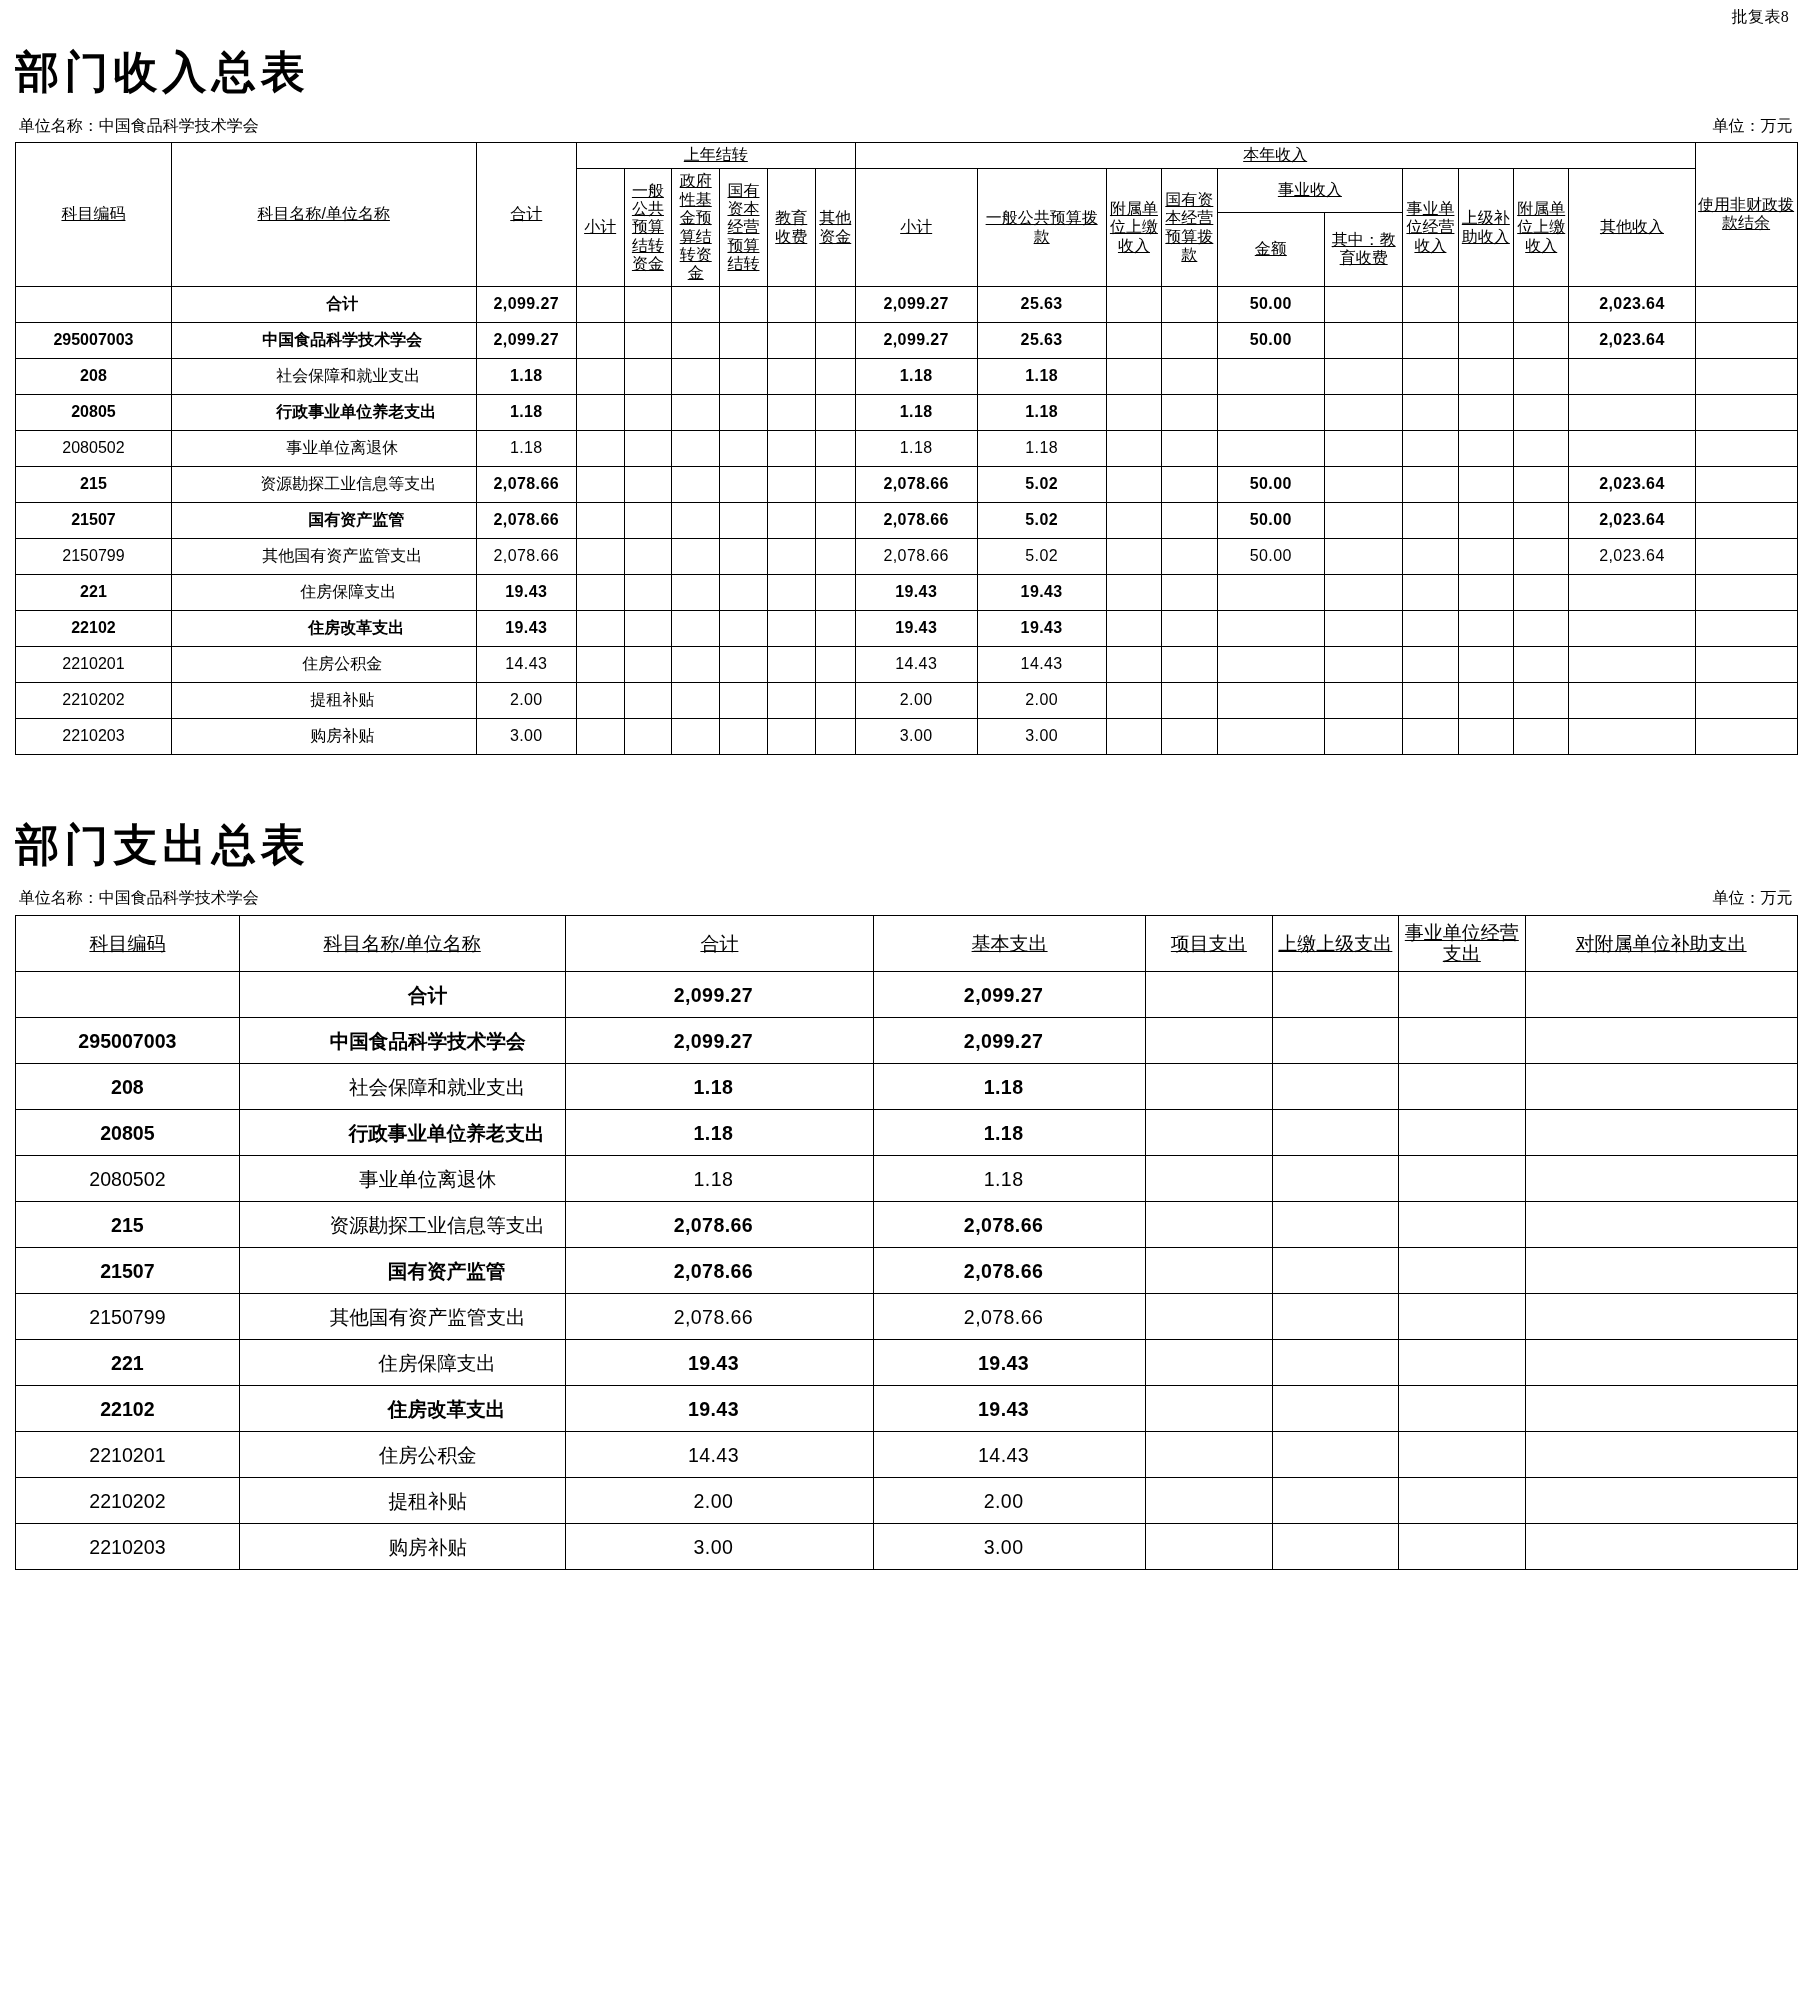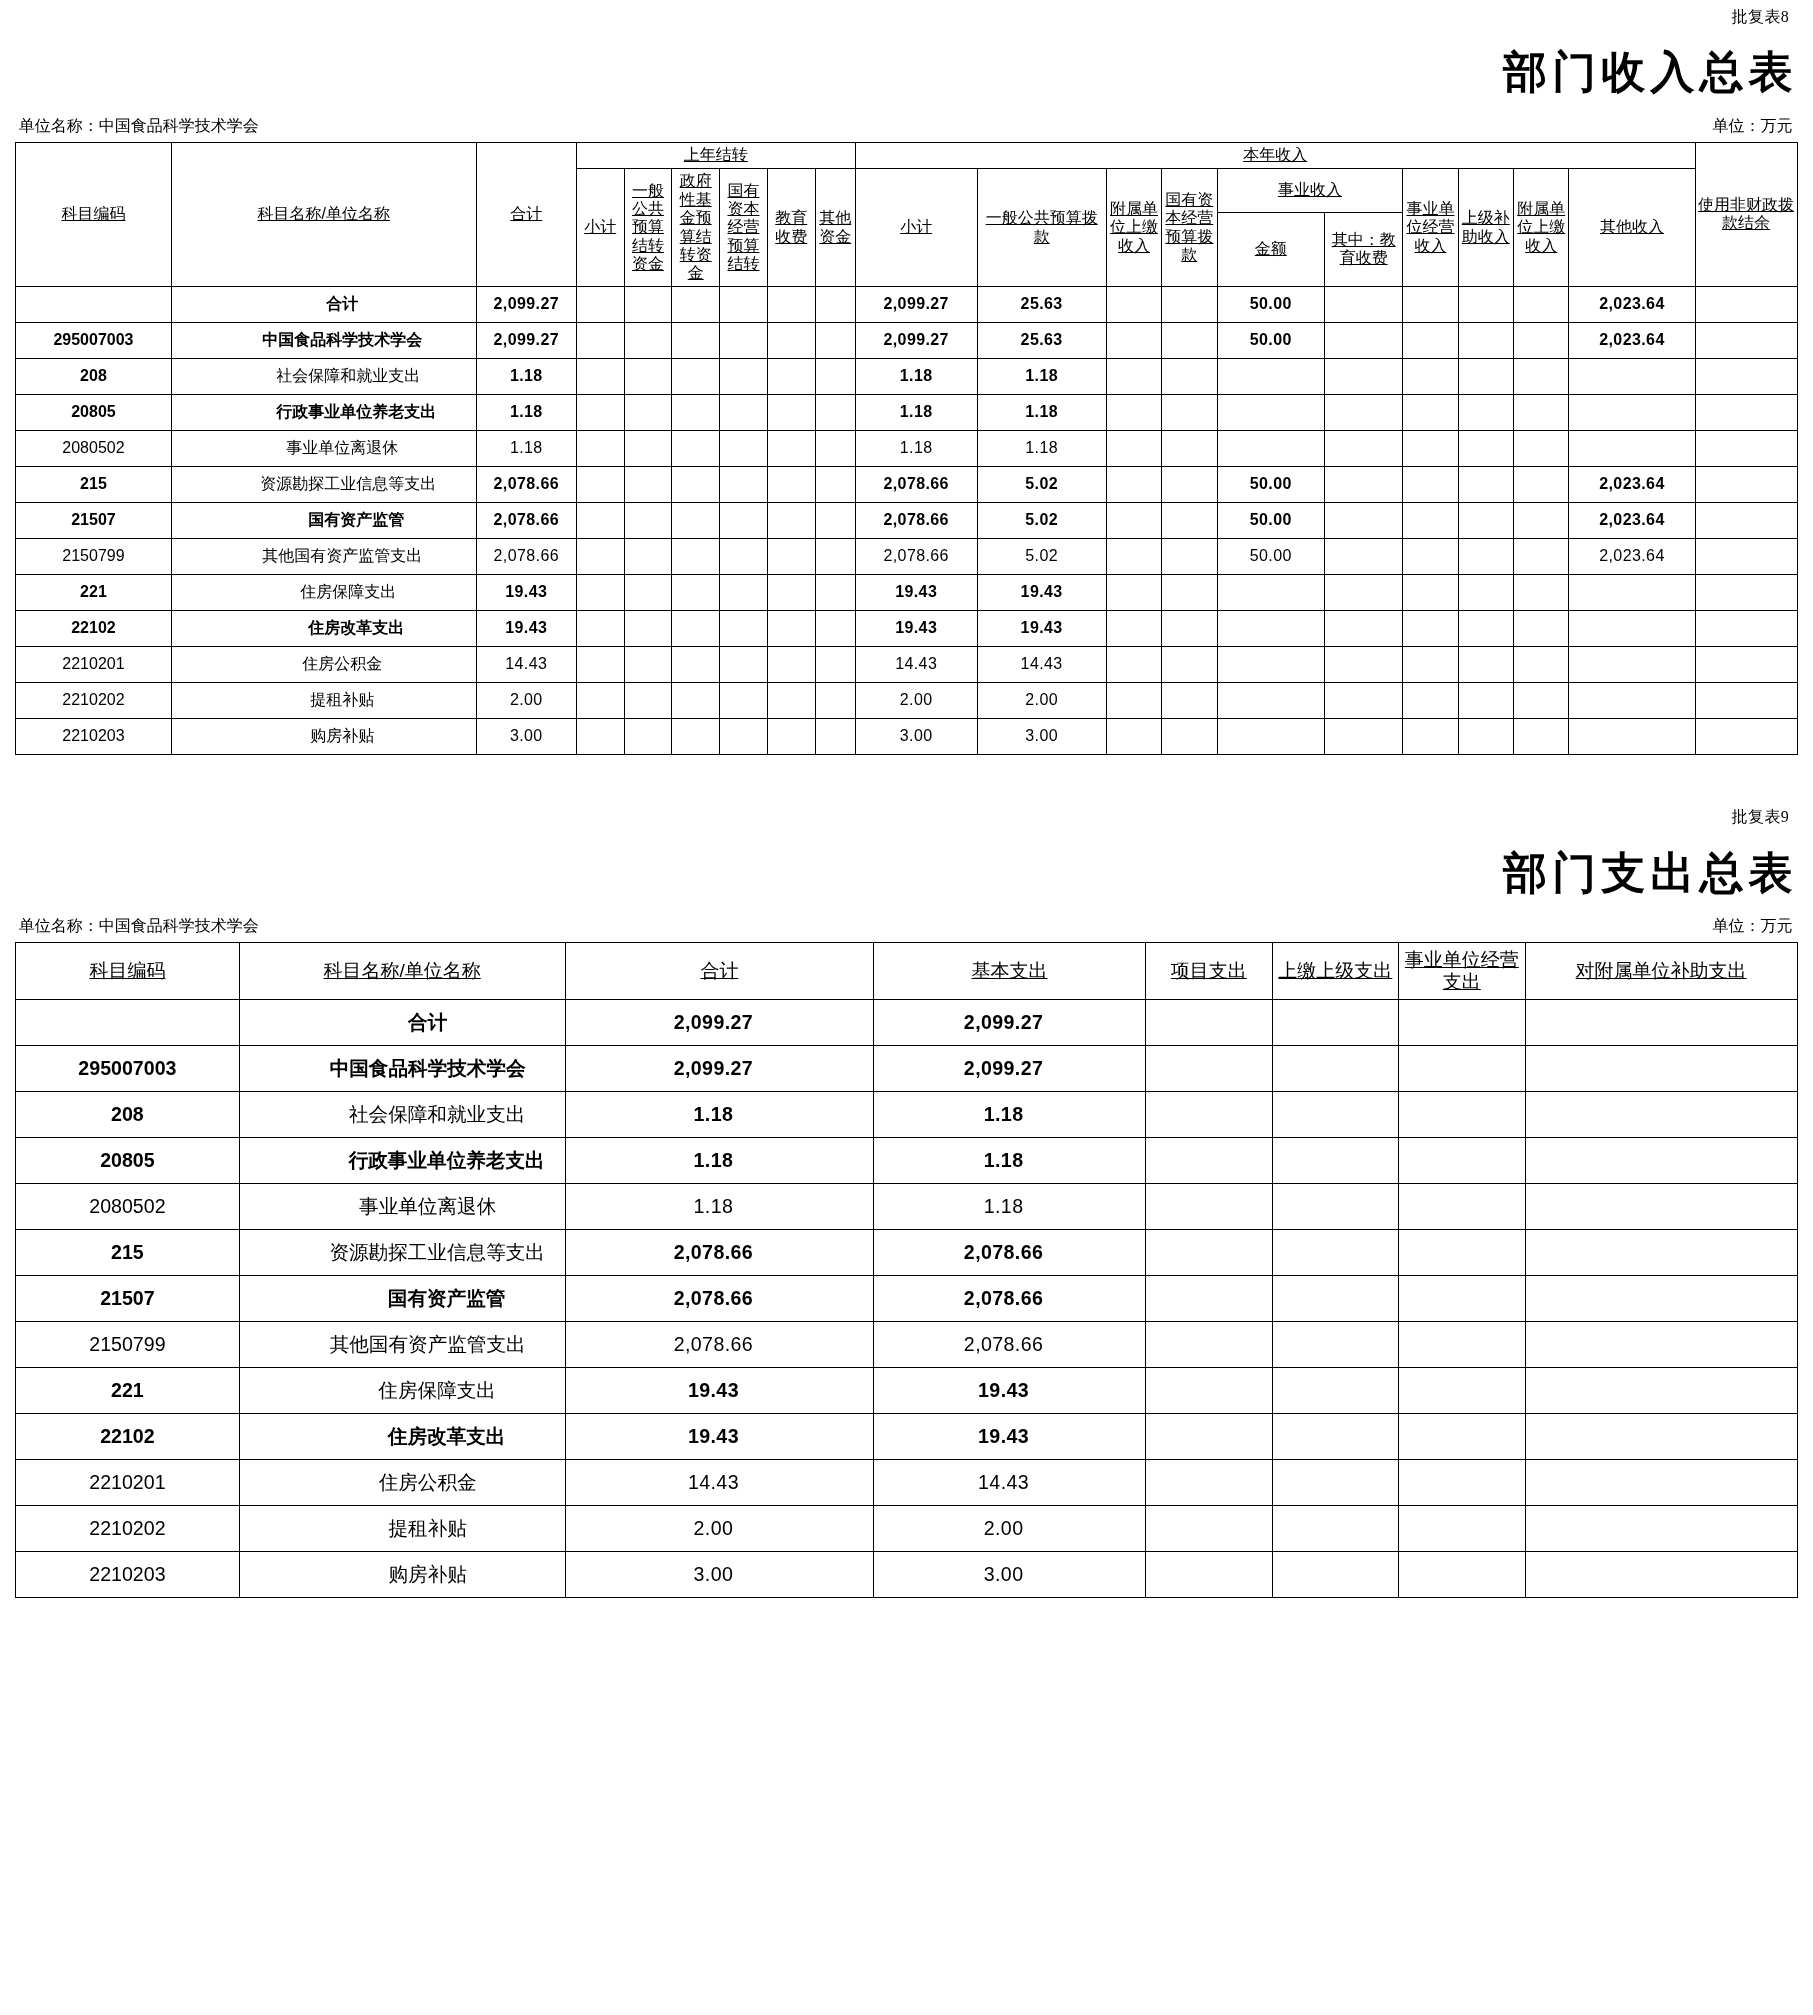--- a/index.html
+++ b/index.html
@@ -19,21 +19,21 @@
     padding: 0 15.3px 8.5px 15.3px;
   }
   .sheet-tag {
     text-align: right;
     font-size: 16px;
     font-family: Liberation Serif, serif;
     padding: 6.8px 8.5px 0 0;
     letter-spacing: 0.4px;
   }
   .doc-title {
-    text-align: right;
+    text-align: left;
     font-size: 44px;
     font-weight: bold;
     letter-spacing: 5.1px;
     margin: 15.3px 0 8.5px 0;
     font-family: "DejaVu Serif", serif;
   }
   .meta-row {
     display: flex;
     justify-content: space-between;
     font-size: 16px;
@@ -457,21 +457,20 @@
           <td class="num"></td>
         </tr>
       </tbody>
   </table>
 </div>
 
 <div class="spacer-lg"></div>
 
 <div class="page">
 
-  <div class="sheet-tag">批复表9</div>
 
   <div class="doc-title">部门支出总表</div>
 
   <div class="meta-row">
     <span>单位名称：中国食品科学技术学会</span>
     <span>单位：万元</span>
   </div>
 
   <table class="grid t2">
     <colgroup>

